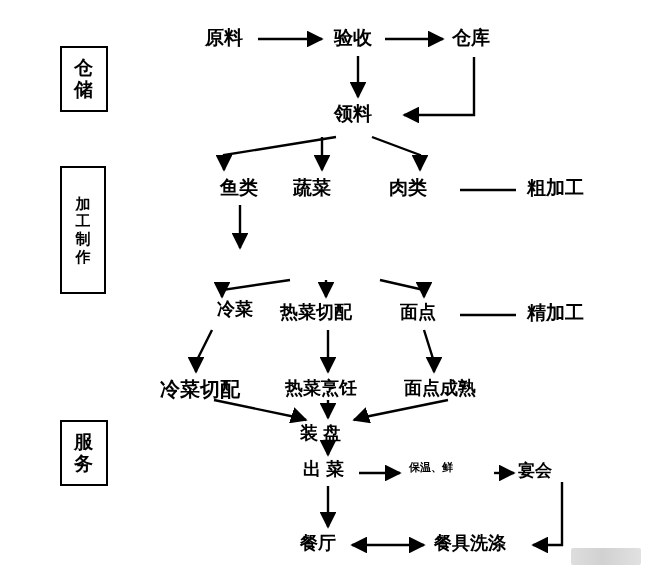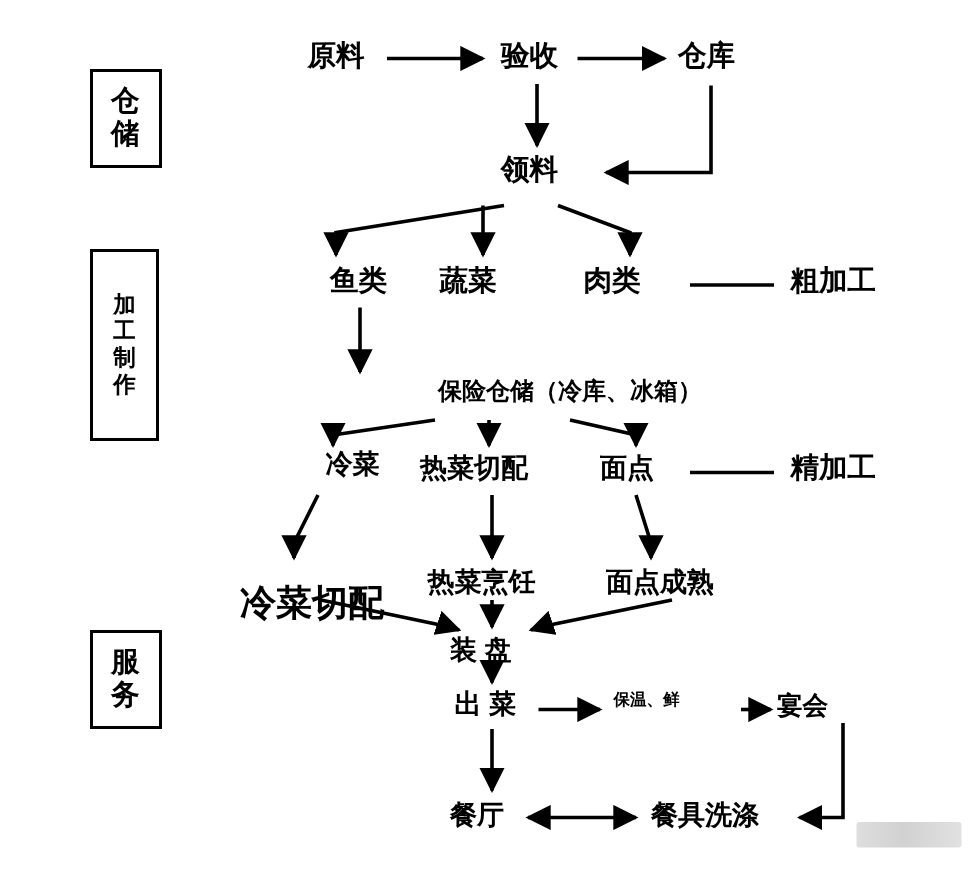--- a/index.html
+++ b/index.html
@@ -141,28 +141,27 @@
   <div class="node" style="left:205px; top:28px; font-size:19px;">原料</div>
   <div class="node" style="left:334px; top:28px; font-size:19px;">验收</div>
   <div class="node" style="left:452px; top:28px; font-size:19px;">仓库</div>
   <div class="node" style="left:334px; top:104px; font-size:19px;text-align:right;">领料</div>
 
   <div class="node" style="left:196px; top:178px; font-size:19px;margin-left:24px;">鱼类</div>
   <div class="node" style="left:293px; top:178px; font-size:19px;">蔬菜</div>
   <div class="node" style="left:389px; top:178px; font-size:19px;">肉类</div>
   <div class="node" style="left:527px; top:178px; font-size:19px;">粗加工</div>
 
-  <div class="node" style="left:292px; top:254px; font-size:16px;">保险仓储（冷库、冰箱）</div>
 
   <div class="node" style="left:197px; top:300px; font-size:18px;margin-left:20px;">冷菜</div>
   <div class="node" style="left:280px; top:303px; font-size:18px;">热菜切配</div>
   <div class="node" style="left:400px; top:303px; font-size:18px;">面点</div>
   <div class="node" style="left:527px; top:303px; font-size:19px;">精加工</div>
 
-  <div class="node" style="left:160px; top:379px; font-size:24px;margin-top:12px;">冷菜切配</div>
+  <div class="node" style="left:160px; top:379px; font-size:20px;">冷菜切配</div>
   <div class="node" style="left:285px; top:379px; font-size:18px;">热菜烹饪</div>
   <div class="node" style="left:404px; top:379px; font-size:18px;">面点成熟</div>
 
   <div class="node" style="left:300px; top:424px; font-size:18px;">装  盘</div>
   <div class="node" style="left:303px; top:460px; font-size:18px;">出  菜</div>
   <div class="node" style="left:409px; top:462px; font-size:11px;">保温、鲜</div>
   <div class="node" style="left:518px; top:462px; font-size:17px;">宴会</div>
 
   <div class="node" style="left:300px; top:534px; font-size:18px;">餐厅</div>
   <div class="node" style="left:434px; top:534px; font-size:18px;">餐具洗涤</div>

